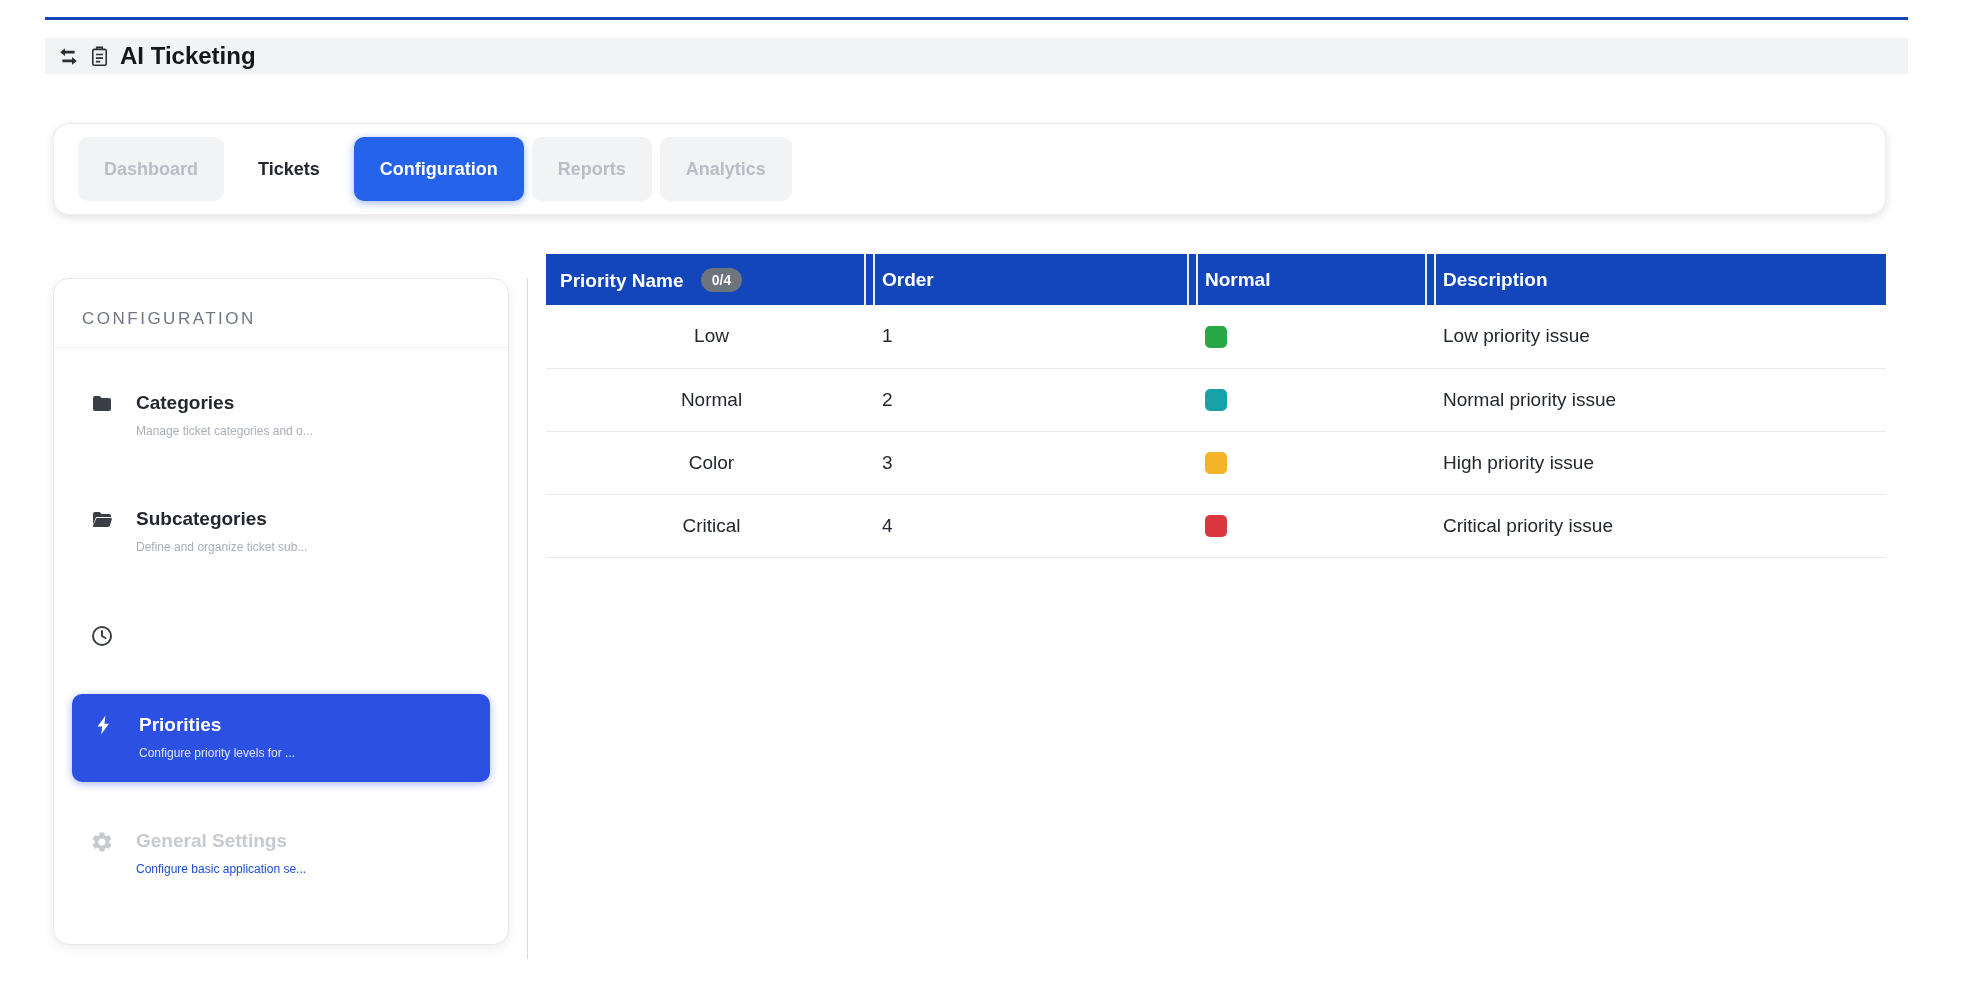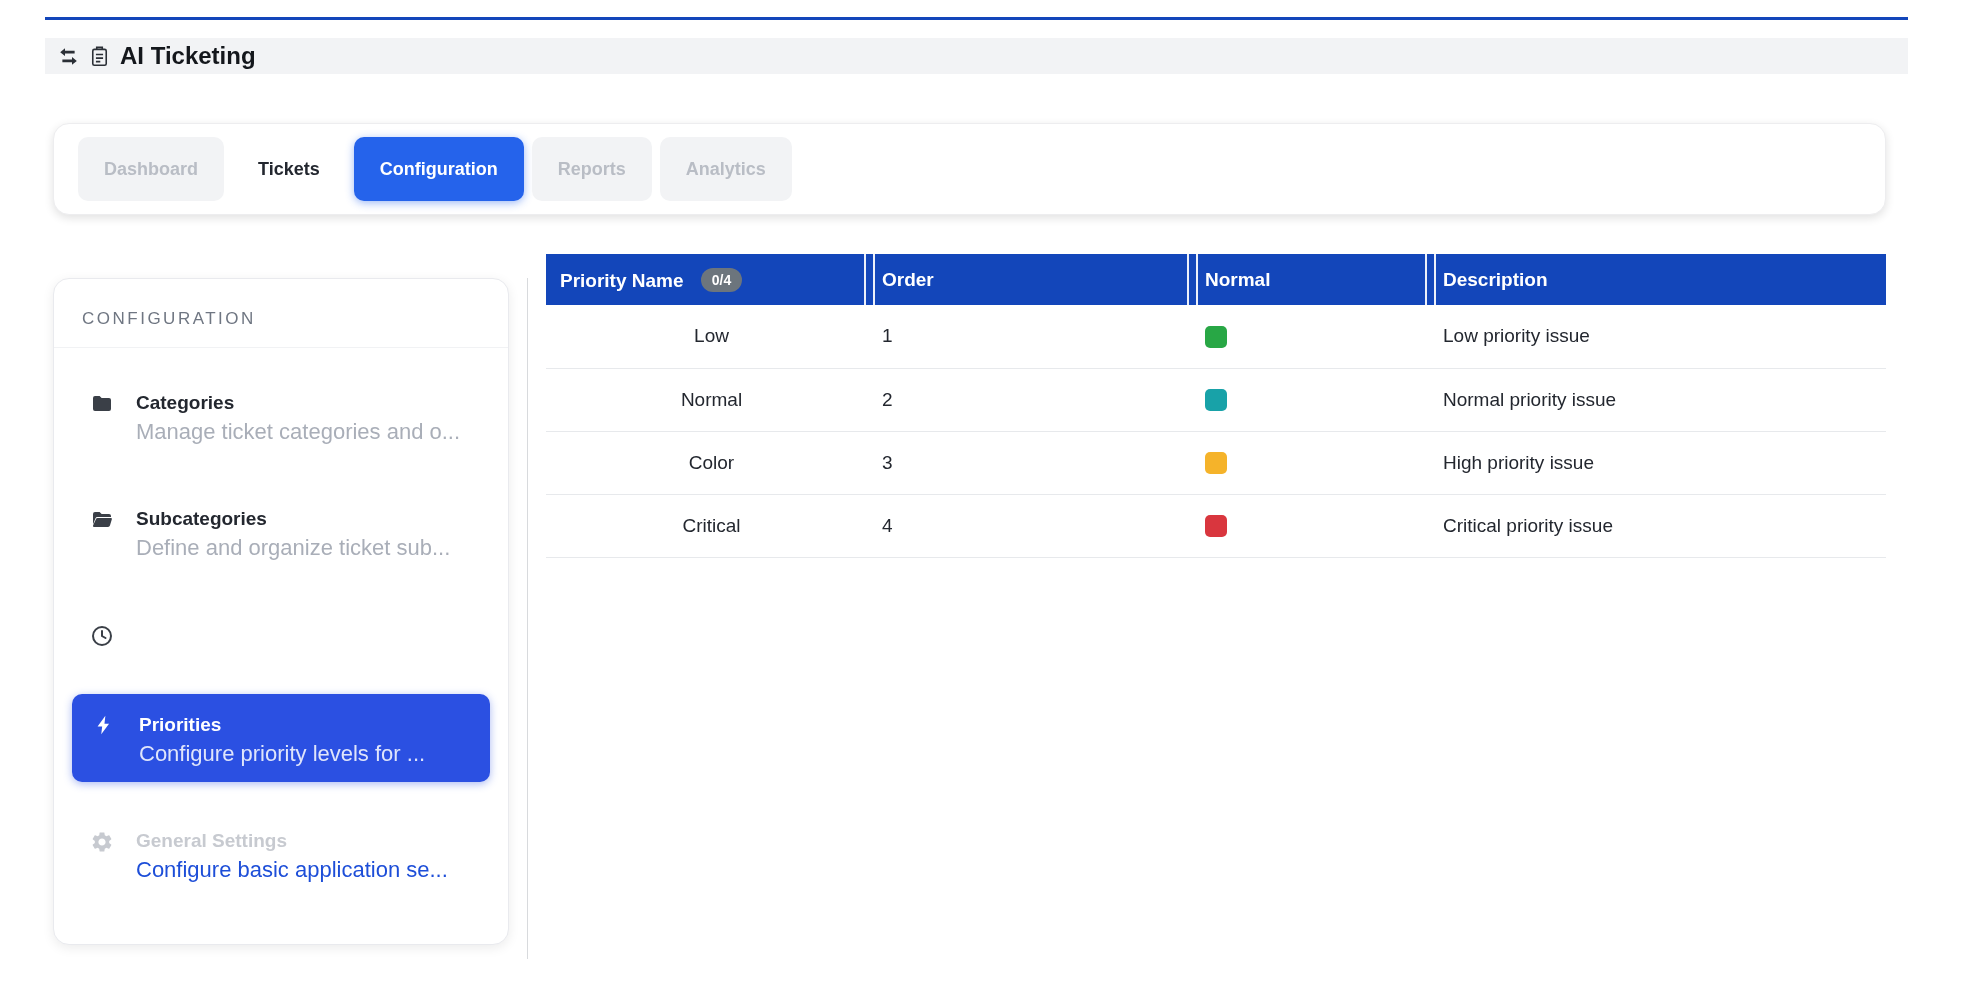--- a/index.html
+++ b/index.html
@@ -44,21 +44,21 @@
   }
   .sidebar-heading {
     padding: 30px 28px 18px; font-size: 17px; letter-spacing: 2.5px;
     color: #6f7682; border-bottom: 1px solid #f1f2f4;
   }
   .sidebar-items { padding: 24px 18px 0; display: flex; flex-direction: column; gap: 28px; }
   .sidebar-item { display: flex; gap: 20px; padding: 18px; border-radius: 10px; cursor: pointer; align-items: flex-start; }
   .sidebar-item .icon { width: 26px; flex: none; color: #3a3f47; margin-top: 2px; display: flex; }
   .si-text { min-width: 0; }
   .si-label { font-size: 19px; font-weight: 700; color: #23272f; line-height: 25px; }
-  .si-desc  { font-size: 22px; color: #a9aeb8; margin-top: 6px; line-height: 21px; white-space: nowrap; }
+  .si-desc  { font-size: 12px; color: #a9aeb8; margin-top: 6px; line-height: 21px; white-space: nowrap; }
   .sidebar-item.active { background: var(--sidebar-active-bg, #2b50e2); box-shadow: 0 2px 8px rgba(43,80,226,0.4); padding-left: 21px; }
   .sidebar-item.active .icon, .sidebar-item.active .si-label { color: #fff; }
   .sidebar-item.active .si-desc { color: rgba(255,255,255,0.85); }
   .sidebar-item.disabled .icon, .sidebar-item.disabled .si-label { color: #c7cad0; }
   .sidebar-item.disabled .si-desc { color: #1d4ed8; }
 
   
   .v-divider { width: 1px; flex: none; background: #d8dadd; height: 681px; margin: 24px 0 0 18px; }
 
   

